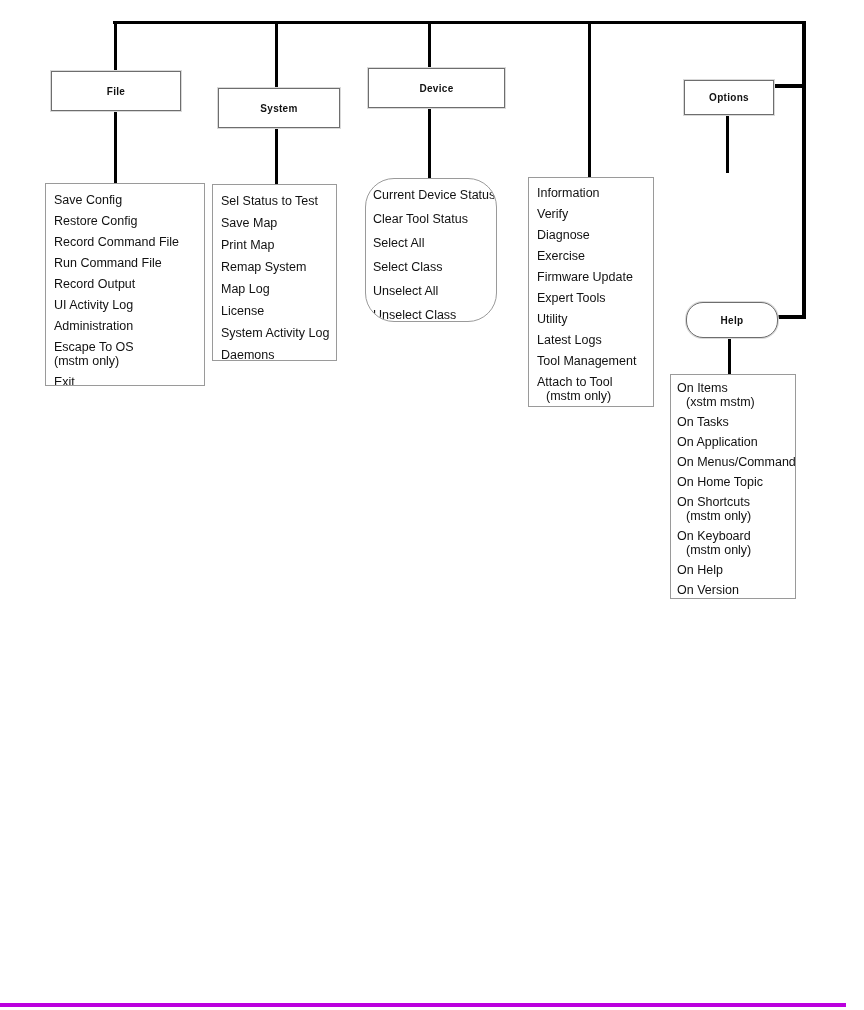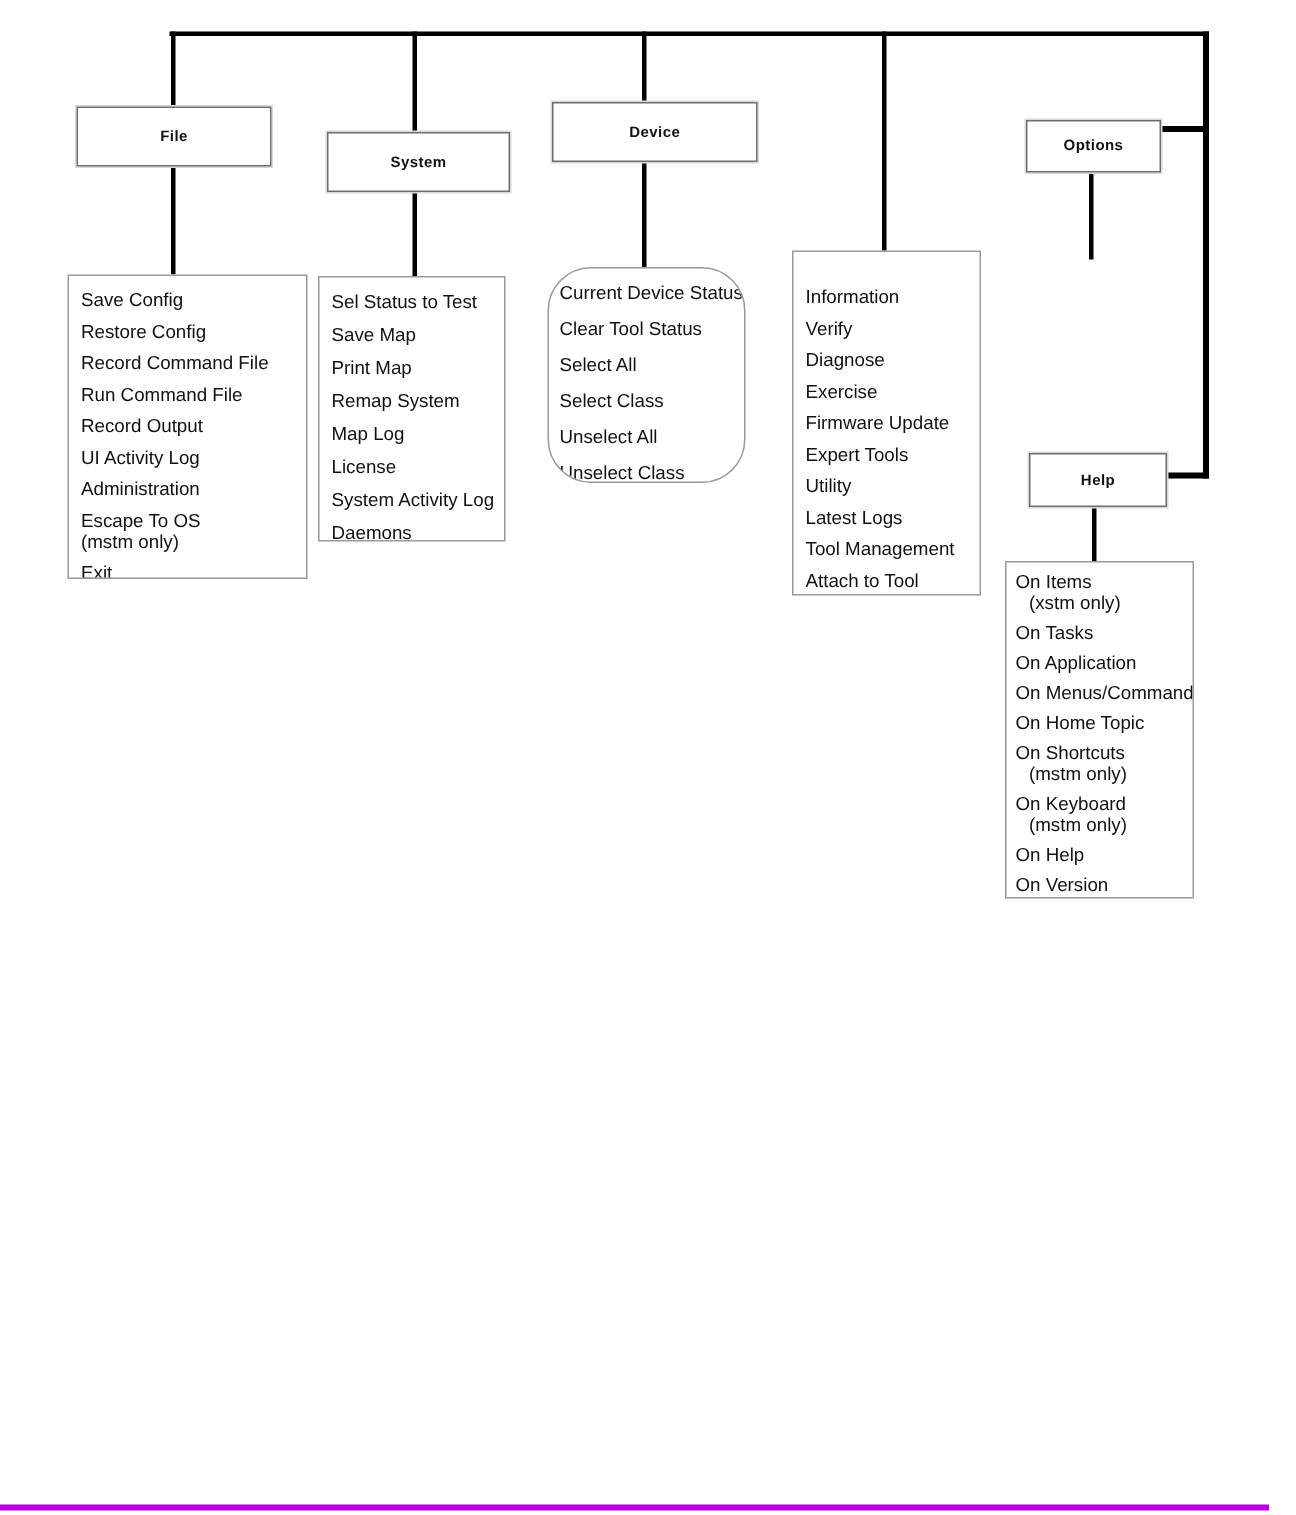--- a/index.html
+++ b/index.html
@@ -38,37 +38,37 @@
     box-shadow: 0 0 0 1px #d9d9d9;
     display: flex; align-items: center; justify-content: center;
     font-weight: bold; font-size: 10px; color: #111111;
     letter-spacing: 0.3px;
   }
   .hbox-file    { left: 51px;  top: 71px;  width: 128px; height: 38px; }
   .hbox-system  { left: 218px; top: 71px;  width: 120px; height: 38px; margin-top: 17px; }
   .hbox-device  { left: 368px; top: 68px;  width: 135px; height: 38px; }
   .hbox-tools   { left: 532px; top: 68px;  width: 117px; height: 38px; }
   .hbox-options { left: 684px; top: 70px;  width: 88px;  height: 33px; margin-top: 10px; }
-  .hbox-help    { left: 686px; top: 302px; width: 90px;  height: 34px; }
+  .hbox-help    { left: 686px; top: 302px; width: 90px;  height: 34px; border-radius: 17px; }
 
   
   .lbox {
     position: absolute; z-index: 2;
     background: #ffffff;
     border: 1px solid #9a9a9a;
     color: #111111;
     font-size: 12.5px;
     line-height: 14px;
     box-sizing: border-box;
     overflow: hidden;
   }
   .lbox-file    { left: 45px;  top: 183px; width: 160px; height: 203px; padding: 9px 0 0 8px; }
   .lbox-system  { left: 212px; top: 184px; width: 125px; height: 177px; padding: 9px 0 0 8px; }
   .lbox-device  { left: 365px; top: 178px; width: 132px; height: 144px; padding: 9px 0 0 7px; border-radius: 29px; }
-  .lbox-tools   { left: 528px; top: 167px; width: 126px; height: 230px; padding: 23px 0 0 8px; }
+  .lbox-tools   { left: 528px; top: 177px; width: 126px; height: 230px; padding: 8px 0 0 8px; }
   .lbox-options { left: 681px; top: 173px; width: 106px; height: 71px;  padding: 9px 0 0 9px; }
   .lbox-help    { left: 670px; top: 374px; width: 126px; height: 225px; padding: 6px 0 0 6px; }
 
   .menu-item { white-space: nowrap; }
   .lbox-file    .menu-item { margin-bottom: 7px; }
   .lbox-system  .menu-item { margin-bottom: 8px; }
   .lbox-device  .menu-item { margin-bottom: 10px; }
   .lbox-tools   .menu-item { margin-bottom: 7px; }
   .lbox-options .menu-item { margin-bottom: 9px; }
   .lbox-help    .menu-item { margin-bottom: 6px; }
@@ -214,21 +214,21 @@
         <div class="item-text">Tool Management</div>
       </div>
       <div class="menu-item">
         <div class="item-text">Attach to Tool</div>
         <div class="item-note">(mstm only)</div>
       </div>
     </div>
   <div class="lbox lbox-help">
       <div class="menu-item">
         <div class="item-text">On Items</div>
-        <div class="item-note">(xstm only)</div>
+        <div class="item-note">(xstm mstm)</div>
       </div>
       <div class="menu-item">
         <div class="item-text">On Tasks</div>
       </div>
       <div class="menu-item">
         <div class="item-text">On Application</div>
       </div>
       <div class="menu-item">
         <div class="item-text">On Menus/Command</div>
       </div>

